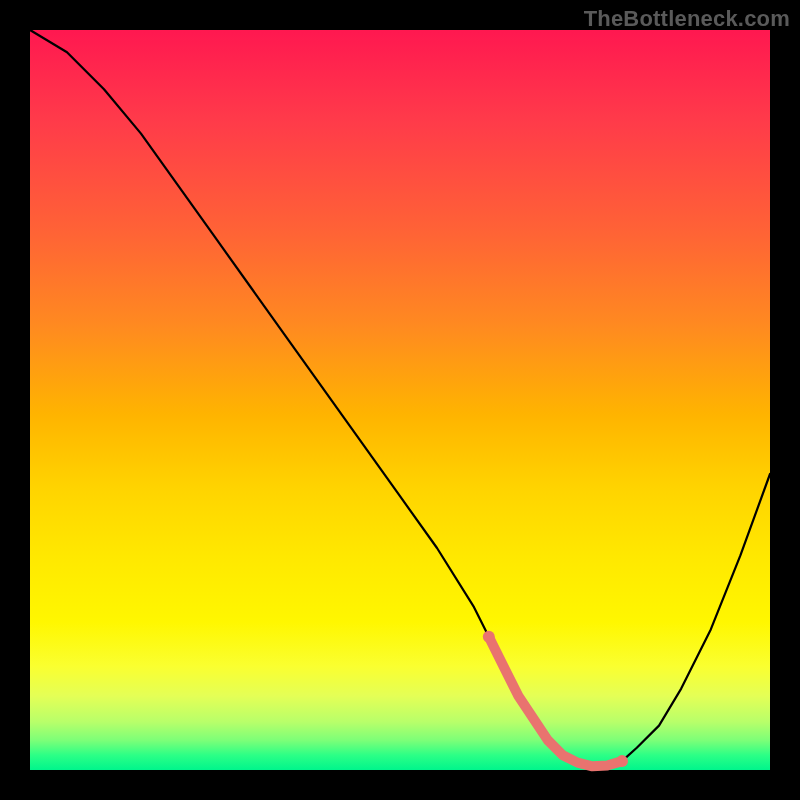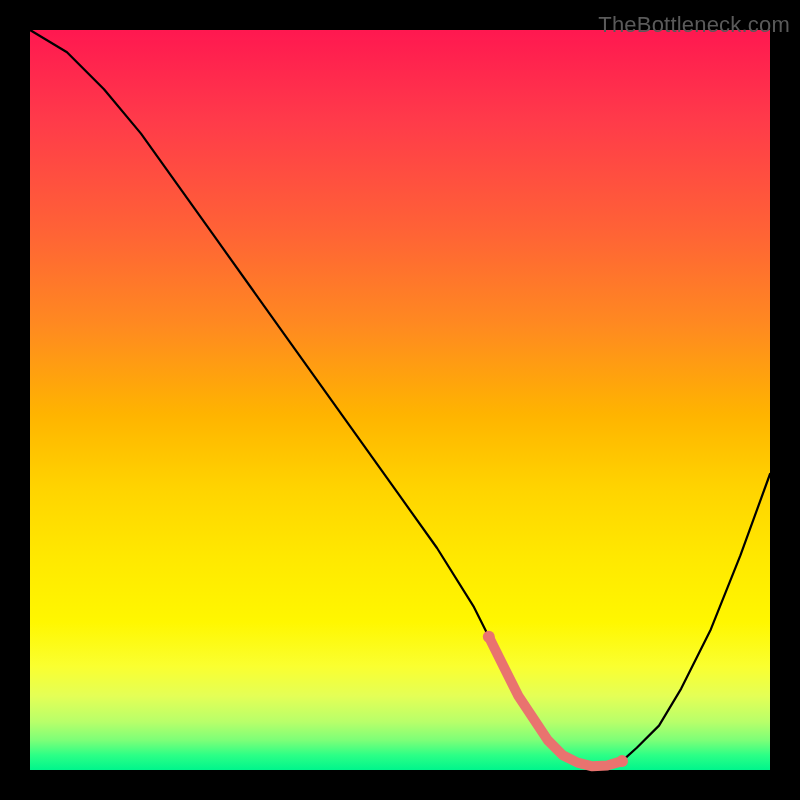--- a/index.html
+++ b/index.html
@@ -5,25 +5,25 @@
   * { margin: 0; padding: 0; box-sizing: border-box; }
   html, body { width: 800px; height: 800px; overflow: hidden; }
   .container {
     position: relative;
     width: 800px;
     height: 800px;
     background: #000;
   }
   .watermark {
     position: absolute;
-    top: 12px;
+    top: 6px;
     right: 10px;
     font-family: Arial, Helvetica, sans-serif;
     font-size: 22px;
-    font-weight: 400;
+    font-weight: 700;
     color: #5a5a5a;
     letter-spacing: 0.2px;
     z-index: 10;
   }
   .plot-area {
     position: absolute;
     left: 30px;
     top: 30px;
     width: 740px;
     height: 740px;

